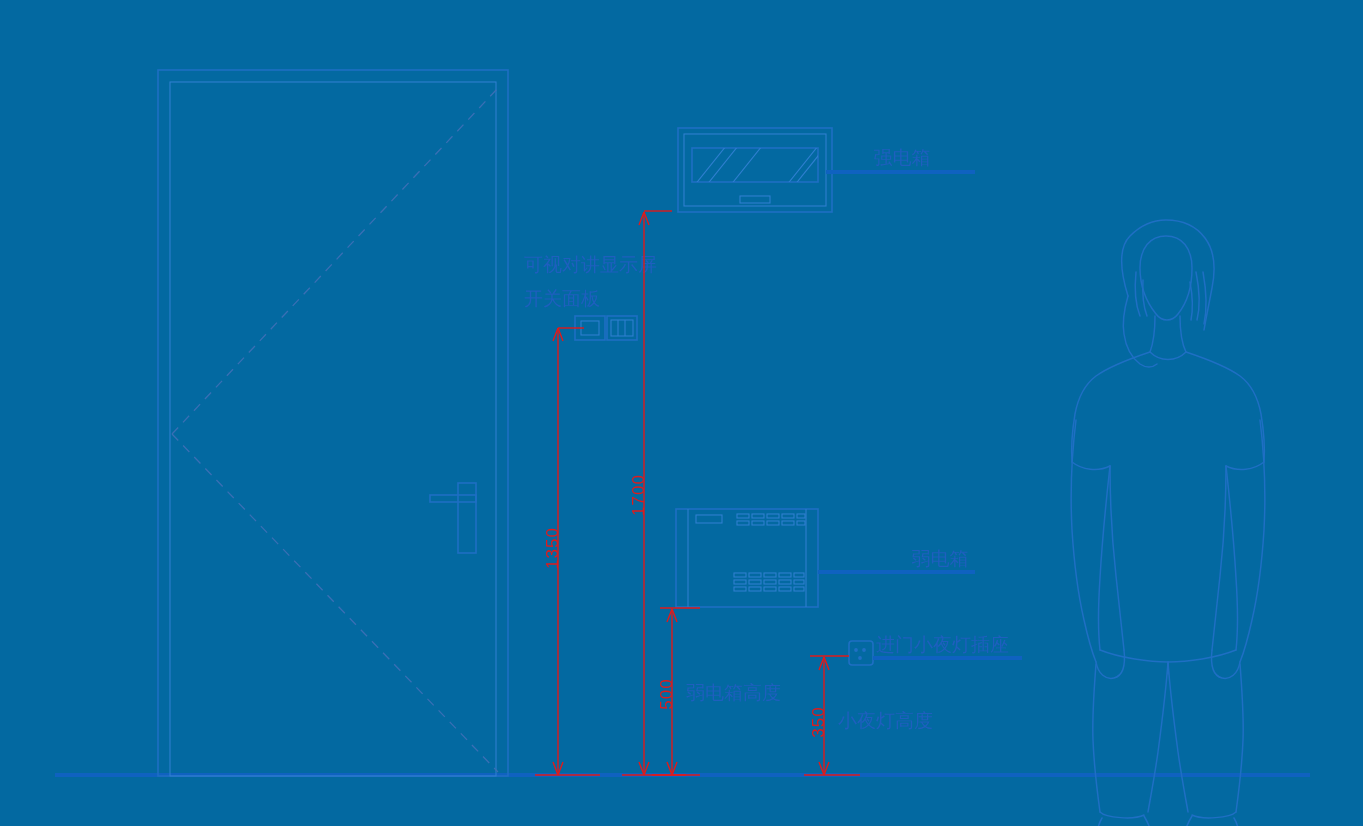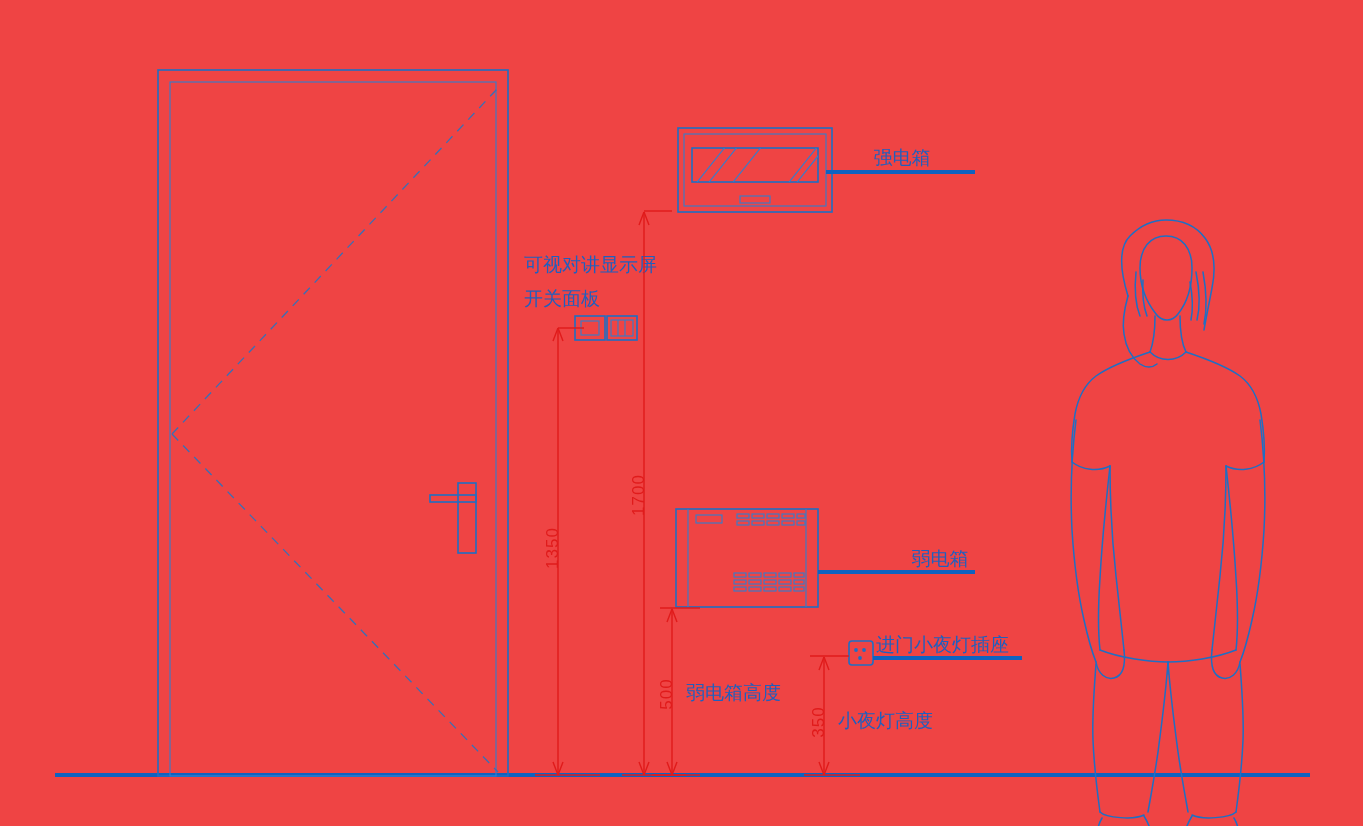--- a/index.html
+++ b/index.html
@@ -11,21 +11,21 @@
   body {
     width: 1363px;
     height: 826px;
     font-family: "Liberation Sans", sans-serif;
     overflow: hidden;
   }
   #drawing-root {
     position: relative;
     width: 1363px;
     height: 826px;
-    background: #ef4444;
+    background: #0369a1;
   }
   svg#cad-canvas {
     display: block;
     width: 1363px;
     height: 826px;
   }
   .cad-label {
     font-family: "Liberation Sans", sans-serif;
     font-size: 19px;
     fill: #1f5fbf;

